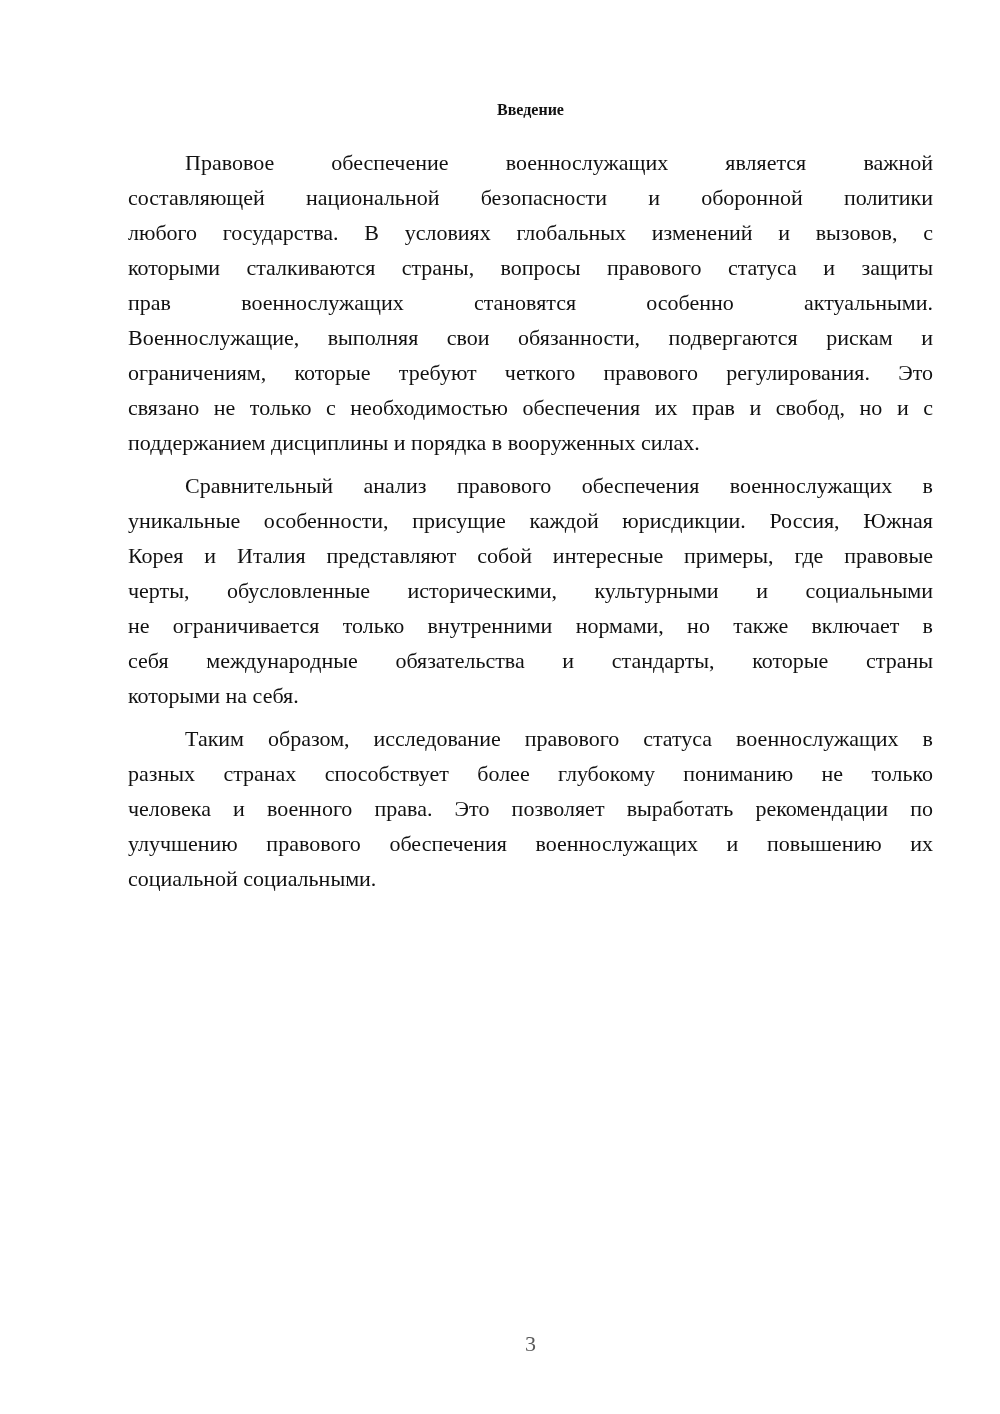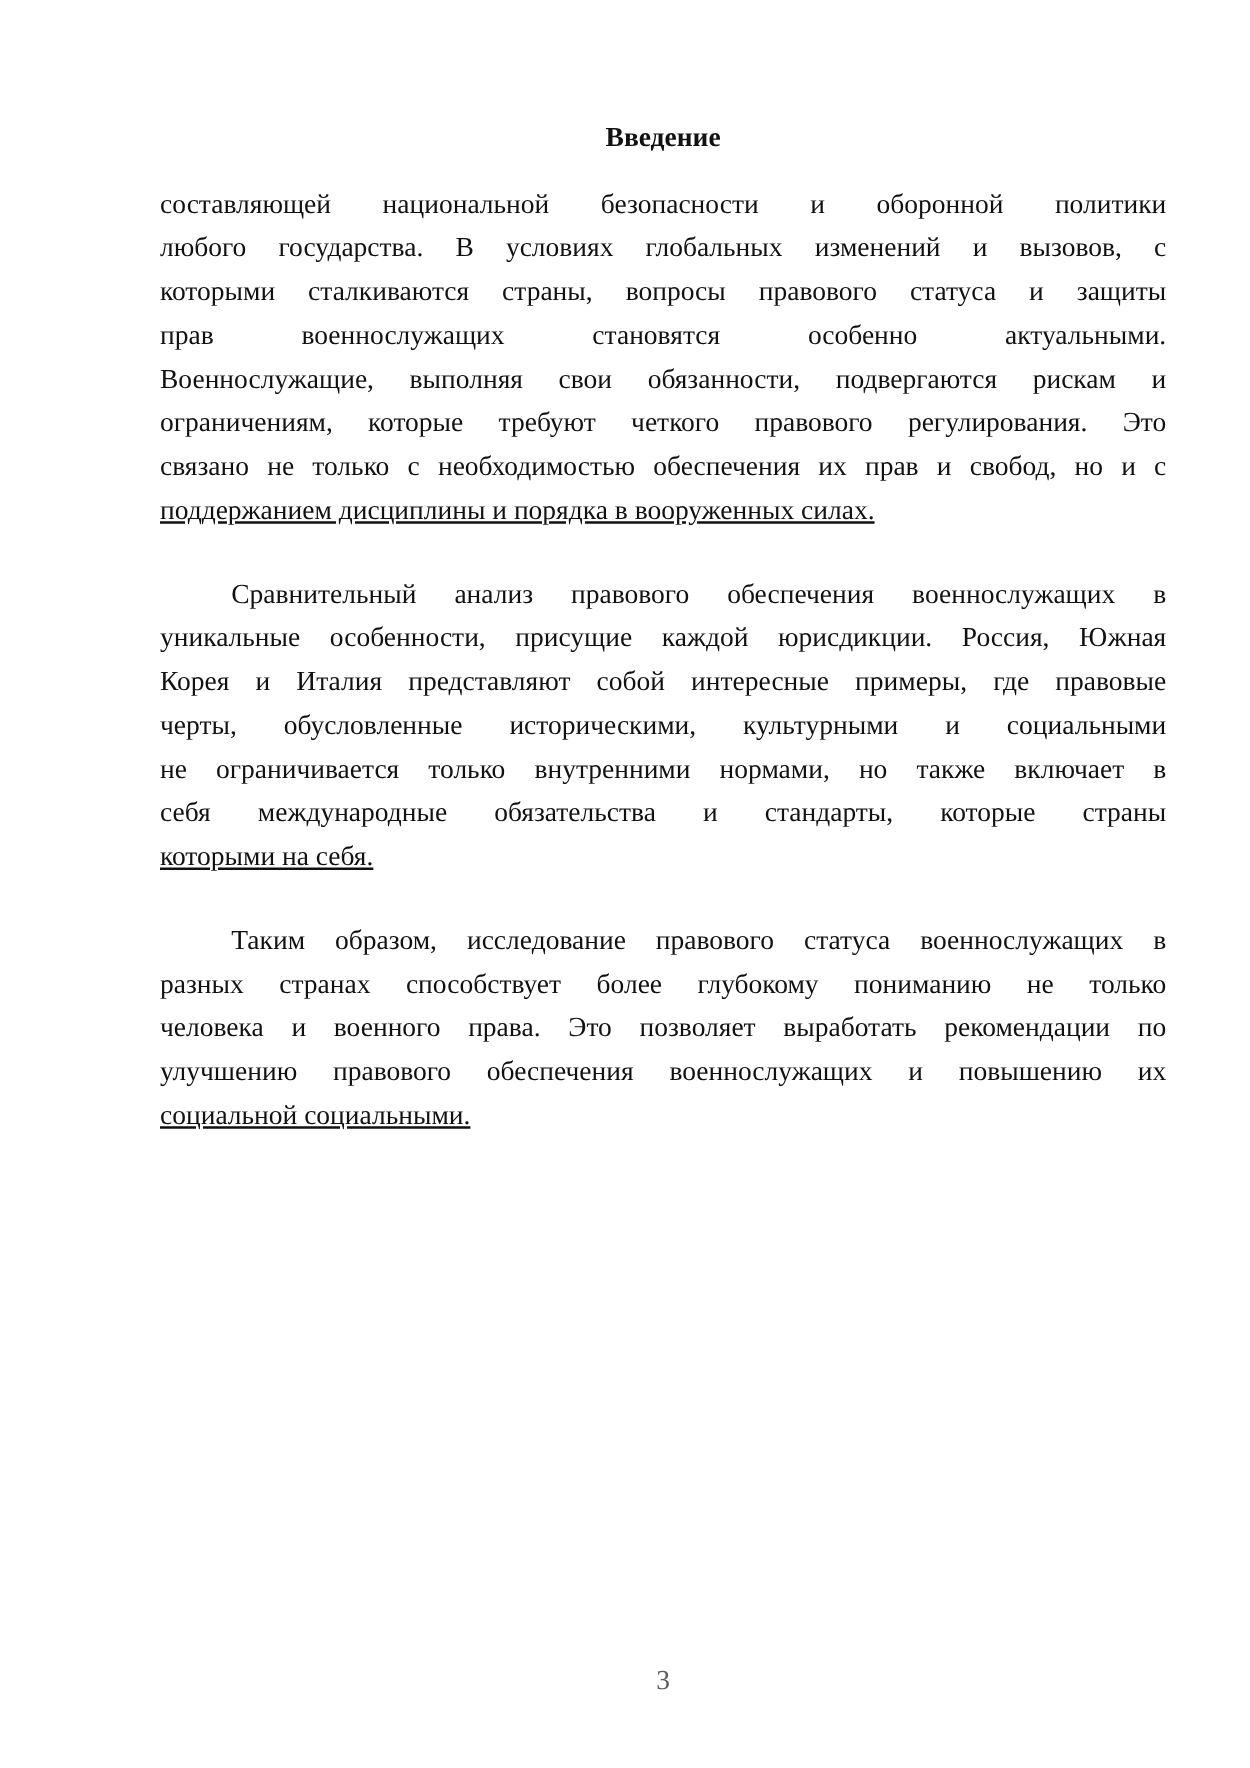--- a/index.html
+++ b/index.html
@@ -12,55 +12,56 @@
     width: 1000px;
     height: 1414px;
     background: var(--bg-color, #ffffff);
     box-sizing: border-box;
     padding: 92px 67px 0 128px;
     font-family: "Liberation Serif", "DejaVu Serif", serif;
     color: var(--text-color, #111111);
     overflow: hidden;
   }
   .doc-title {
-    font-size: 22px;
+    font-size: 16px;
     line-height: 35px;
     font-weight: bold;
     text-align: center;
     margin: 0 0 18px 0;
   }
   .paragraph { margin: 0; }
-  .paragraph + .paragraph { margin-top: 32px; }
+  .paragraph + .paragraph { margin-top: 8px; }
   .line {
     font-size: 22px;
     line-height: 35px;
     text-align: justify;
     text-align-last: justify;
   }
   .line.first { text-indent: 57px; }
-  .line.last  { text-align-last: left; text-decoration: underline; }
+  .line.last  { text-align-last: left; }
   .page-number {
     position: absolute;
     top: 1326px;
     left: 128px;
     width: 805px;
     text-align: center;
     font-size: 22px;
     line-height: 35px;
     color: var(--pagenum-color, #5a5a5a);
   }
 </style>
 </head>
 <body>
 
 <div class="page">
   <h1 class="doc-title">Введение</h1>
 
   <div id="doc-body">
       <div class="paragraph">
+        <div class="line first">Правовое обеспечение военнослужащих является важной</div>
         <div class="line">составляющей национальной безопасности и оборонной политики</div>
         <div class="line">любого государства. В условиях глобальных изменений и вызовов, с</div>
         <div class="line">которыми сталкиваются страны, вопросы правового статуса и защиты</div>
         <div class="line">прав военнослужащих становятся особенно актуальными.</div>
         <div class="line">Военнослужащие, выполняя свои обязанности, подвергаются рискам и</div>
         <div class="line">ограничениям, которые требуют четкого правового регулирования. Это</div>
         <div class="line">связано не только с необходимостью обеспечения их прав и свобод, но и с</div>
         <div class="line last">поддержанием дисциплины и порядка в вооруженных силах.</div>
       </div>
       <div class="paragraph">

